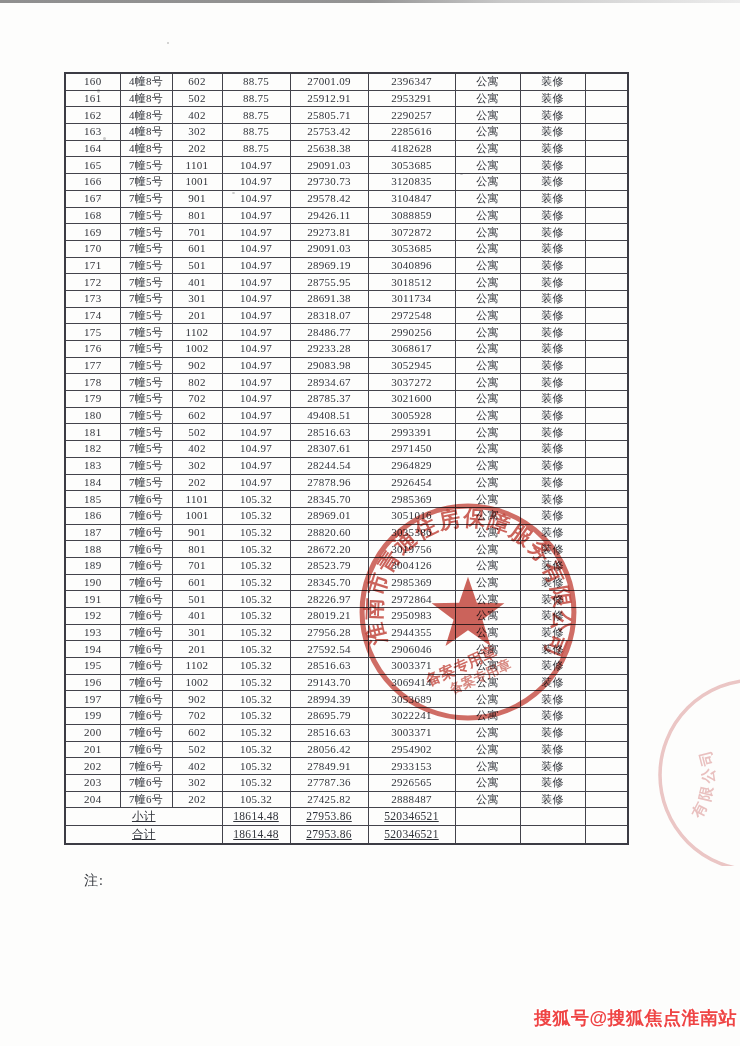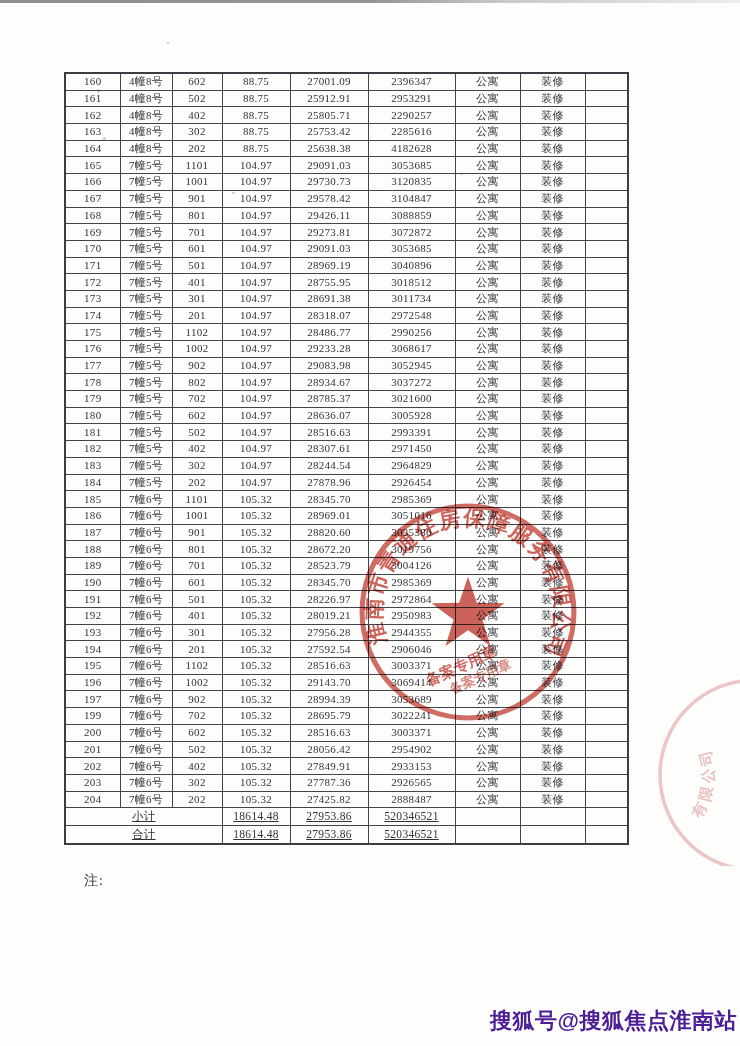--- a/index.html
+++ b/index.html
@@ -27,22 +27,22 @@
     letter-spacing:.3px;
   }
   .price-table{border:2px solid #3c3c44;}
   .price-table tr.summary td{height:17px;font-size:11.5px;text-decoration:underline;}
   .note{
     position:absolute;left:84px;top:872px;
     font-size:14px;letter-spacing:1px;color:#33363c;
   }
   .watermark{
     position:absolute;top:1006px;right:3px;
-    font-size:22px;font-weight:bold;letter-spacing:.5px;
-    color:#4c1d95;
+    font-size:18px;font-weight:bold;letter-spacing:.5px;
+    color:#ef4444;
     text-shadow:2px 2px 0 #ffffff,-1px -1px 0 #ffffff,1px -1px 0 #ffffff,-1px 1px 0 #ffffff;
     font-family:"Liberation Sans","DejaVu Sans",sans-serif;
   }
   .stamp-svg{
     position:absolute;pointer-events:none;
     mix-blend-mode:multiply;
   }
   #main-stamp{left:352px;top:496px;filter:blur(.4px);opacity:.92;}
   #edge-stamp{left:632px;top:676px;filter:blur(.5px);opacity:.8;}
 </style>
@@ -288,21 +288,21 @@
         <td>3021600</td>
         <td>公寓</td>
         <td>装修</td>
         <td></td>
       </tr>
       <tr>
         <td>180</td>
         <td>7幢5号</td>
         <td>602</td>
         <td>104.97</td>
-        <td>28636.07</td>
+        <td>49408.51</td>
         <td>3005928</td>
         <td>公寓</td>
         <td>装修</td>
         <td></td>
       </tr>
       <tr>
         <td>181</td>
         <td>7幢5号</td>
         <td>502</td>
         <td>104.97</td>

